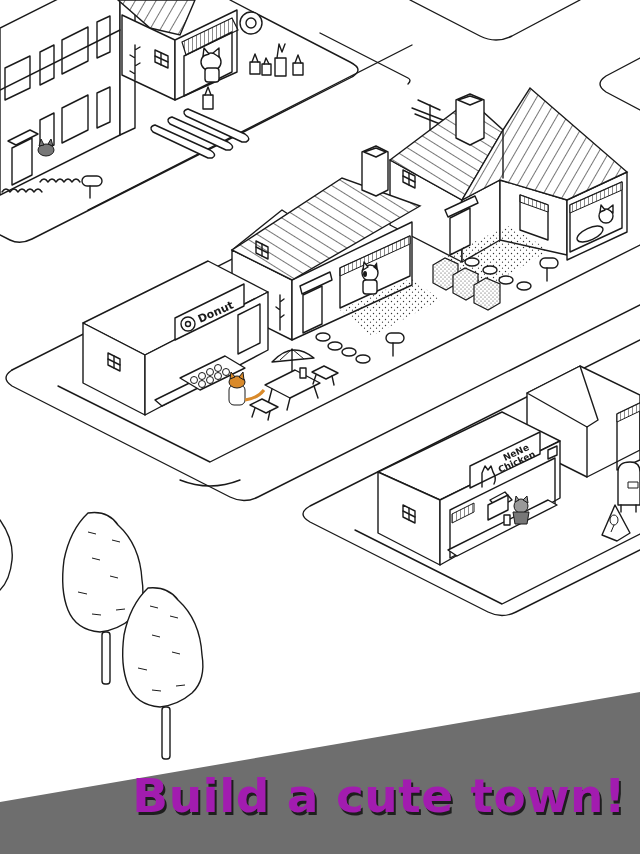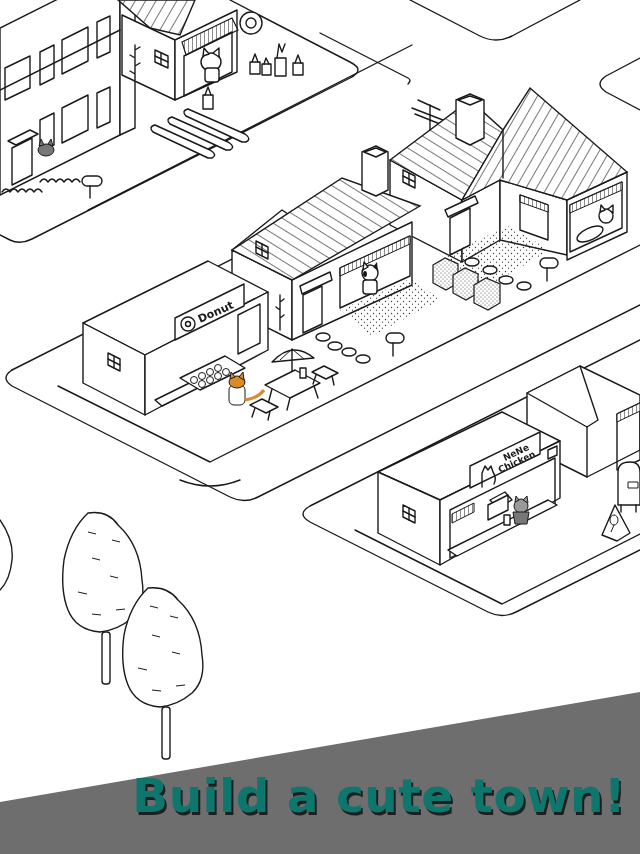--- a/index.html
+++ b/index.html
@@ -362,14 +362,14 @@
         <rect class="wf" x="162" y="707" width="8" height="52" rx="3"></rect>
         <g class="thin">
           <path d="M150,606 l8,2 M170,616 l8,2 M152,635 l8,2 M172,652 l8,2 M138,668 l9,2 M152,690 l9,1 M176,686 l9,-1"></path>
         </g>
       </g>
     </g>
 
     <polygon id="banner-shape" points="0,802 640,692 640,854 0,854" fill="#6e6e6e"></polygon>
   </svg>
 
-  <div id="caption" style="color: #0f766e; text-shadow: rgb(30, 30, 30) 2px 3px 0px;">Build a cute town!</div>
+  <div id="caption" style="color: #a21caf; text-shadow: rgb(30, 30, 30) 2px 3px 0px;">Build a cute town!</div>
 </div>
 
 </body></html>

